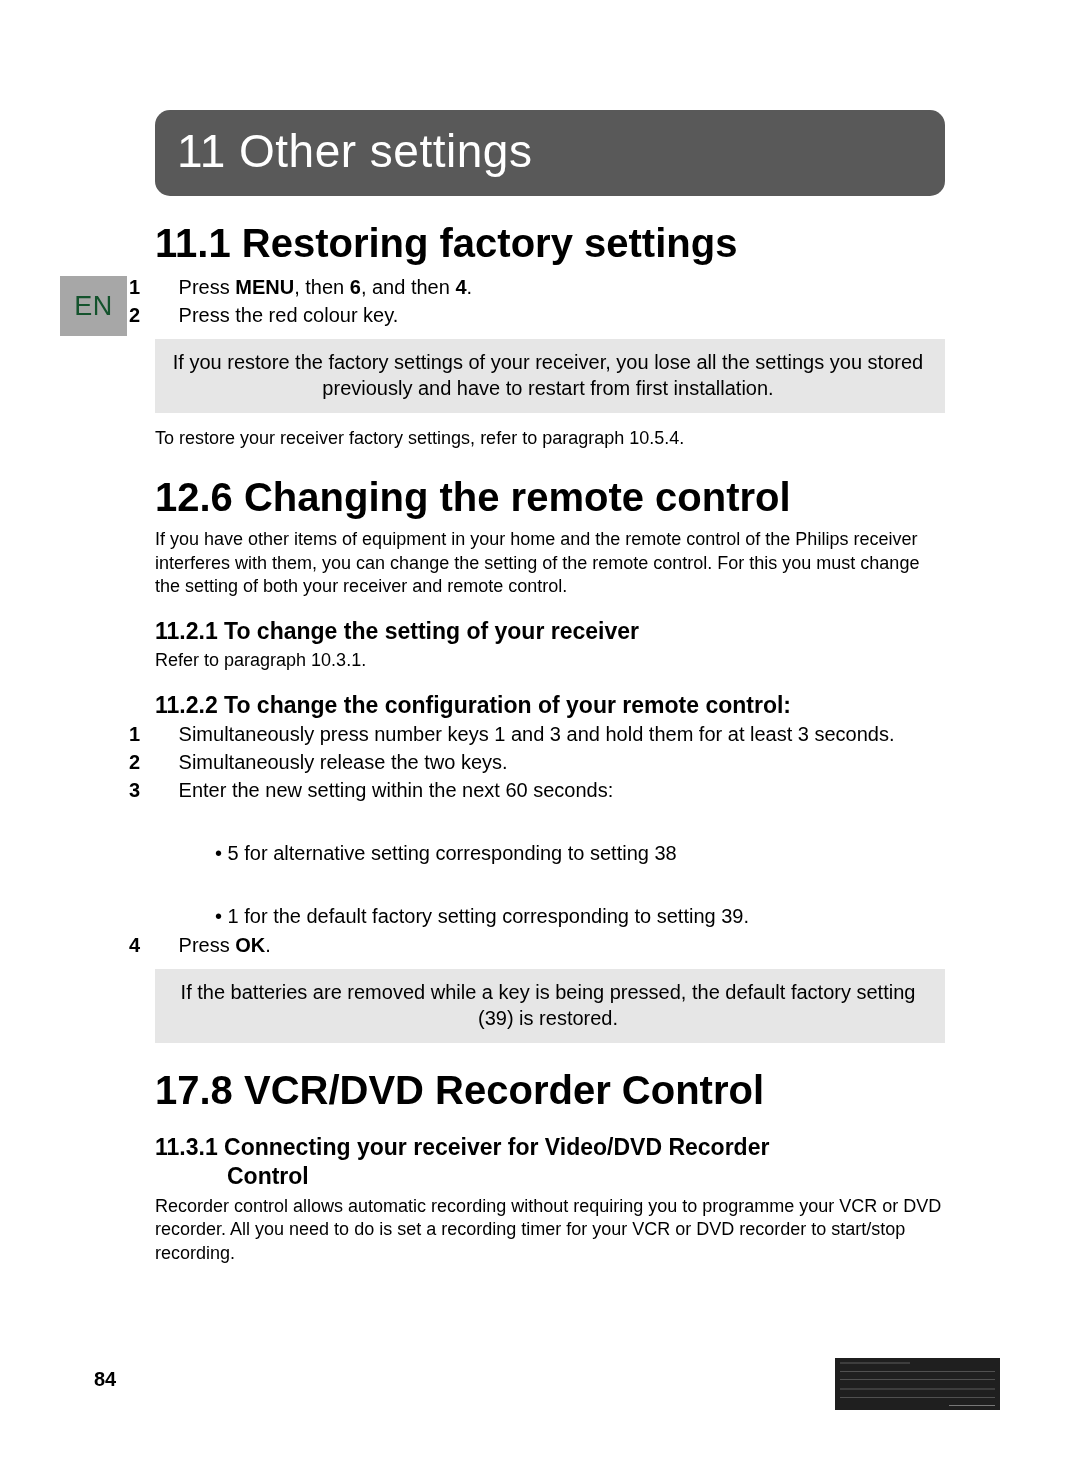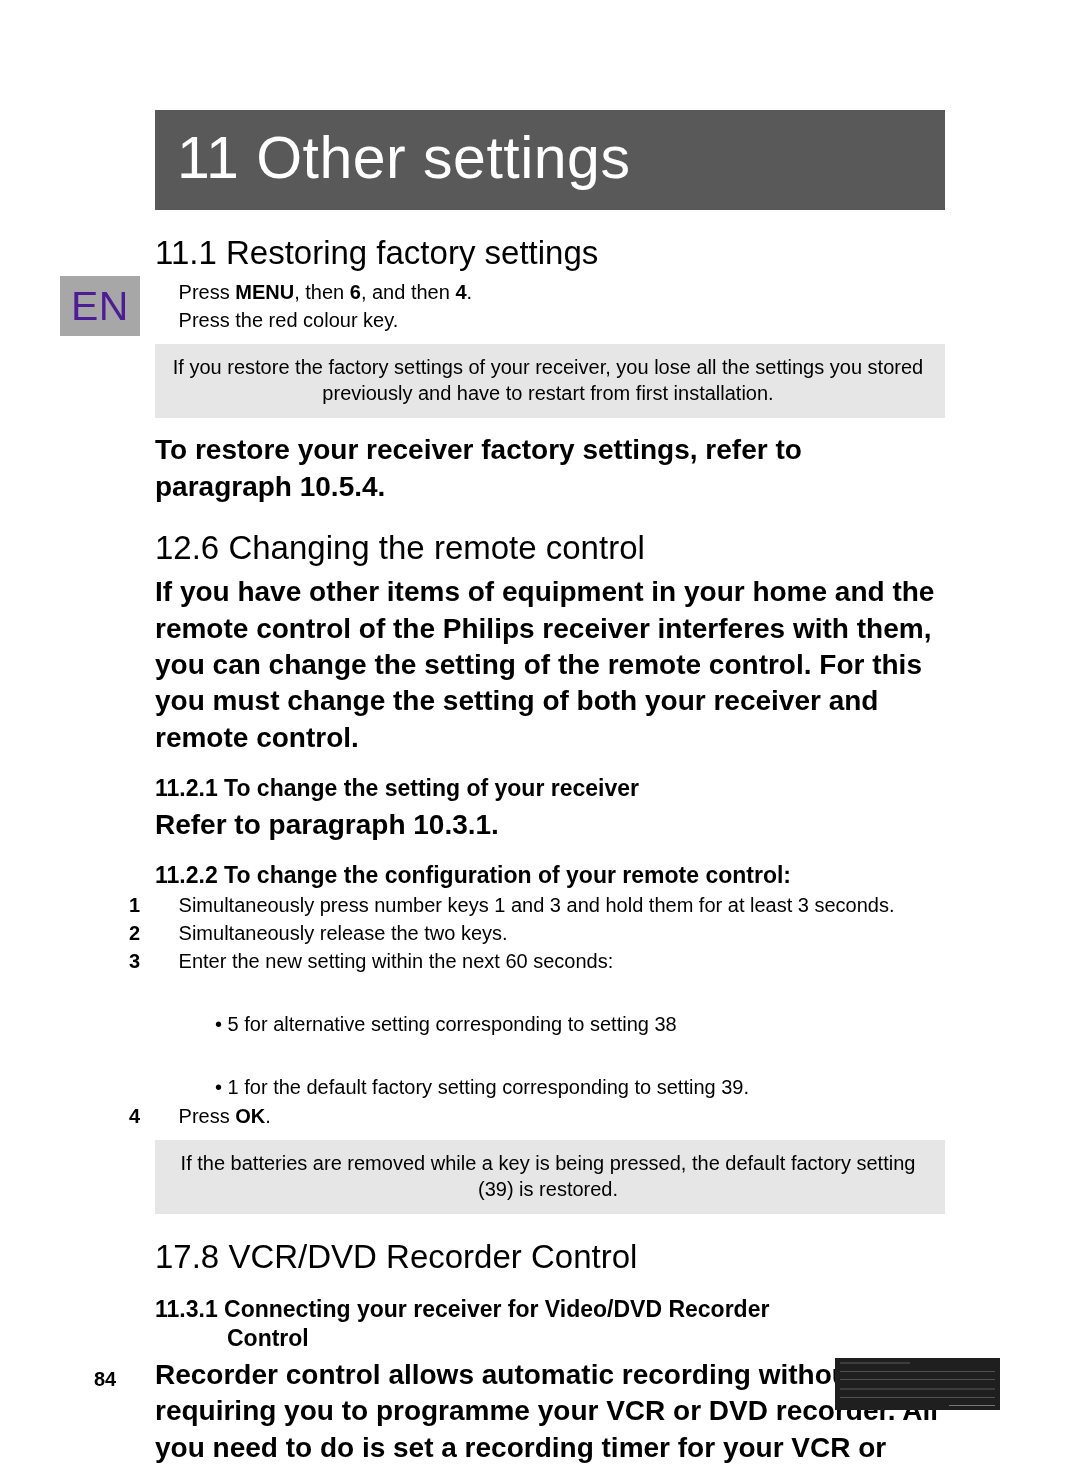--- a/index.html
+++ b/index.html
@@ -14,69 +14,69 @@
     position: relative;
     width: 1080px;
     height: 1465px;
     box-sizing: border-box;
     padding: 110px 80px 60px 60px;
   }
   .lang-tab {
     position: absolute;
     left: 60px;
     top: 276px;
-    width: 80px;
+    width: 67px;
     height: 60px;
     background: #a7a7a7;
-    color: #4c1d95;
-    font-size: 41px;
+    color: #14532d;
+    font-size: 27px;
     font-weight: 400;
     display: flex;
     align-items: center;
     justify-content: center;
     letter-spacing: 0.5px;
   }
   .content {
     margin-left: 95px;
     width: 790px;
   }
   .chapter-banner {
     background: #595959;
     color: #ffffff;
-    font-size: 59px;
+    font-size: 46px;
     padding: 14px 22px 18px 22px;
     font-weight: 300;
     letter-spacing: 0.5px;
+    border-radius: 15px;
   }
   h2.section {
-    font-size: 33px;
-    font-weight: 400;
+    font-size: 40px;
+    font-weight: 700;
     margin: 22px 0 6px 0;
     line-height: 1.25;
   }
   .section-indent {
     display: block;
     padding-left: 74px;
     text-indent: -74px;
   }
   h3.subsection {
     font-size: 23px;
     font-weight: 700;
     margin: 18px 0 2px 0;
     line-height: 1.25;
   }
   h3.subsection.indent2 {
     padding-left: 72px;
     text-indent: -72px;
   }
   .body-text {
-    font-size: 28px;
+    font-size: 18px;
     line-height: 1.3;
     margin: 4px 0 10px 0;
-    font-weight: bold;
   }
   ol.steps {
     list-style: none;
     padding: 0;
     margin: 2px 0 10px 0;
   }
   ol.steps > li {
     font-size: 20px;
     line-height: 1.35;
     padding-left: 26px;
@@ -209,21 +209,21 @@
     </ol>
 
     <div class="note-box">If the batteries are removed while a key is being pressed, the default factory setting (39) is restored.</div>
 
     <h2 class="section">17.8 VCR/DVD Recorder Control</h2>
 
     <h3 class="subsection indent2">
       <span>11.3.1 Connecting your receiver for Video/DVD Recorder</span><br>
       <span>Control</span>
     </h3>
-    <div class="body-text">Recorder control allows automatic recording without requiring you to programme your VCR or DVD recorder. All you need to do is set a recording timer for your VCR or DVD recorder to start/keys recording.</div>
+    <div class="body-text">Recorder control allows automatic recording without requiring you to programme your VCR or DVD recorder. All you need to do is set a recording timer for your VCR or DVD recorder to start/stop recording.</div>
 
   </div>
 
   <div class="page-number">84</div>
 
   <div class="thumb">
     <div class="tline short"></div>
     <div class="tline thin"></div>
     <div class="tline thin"></div>
     <div class="tline med"></div>

